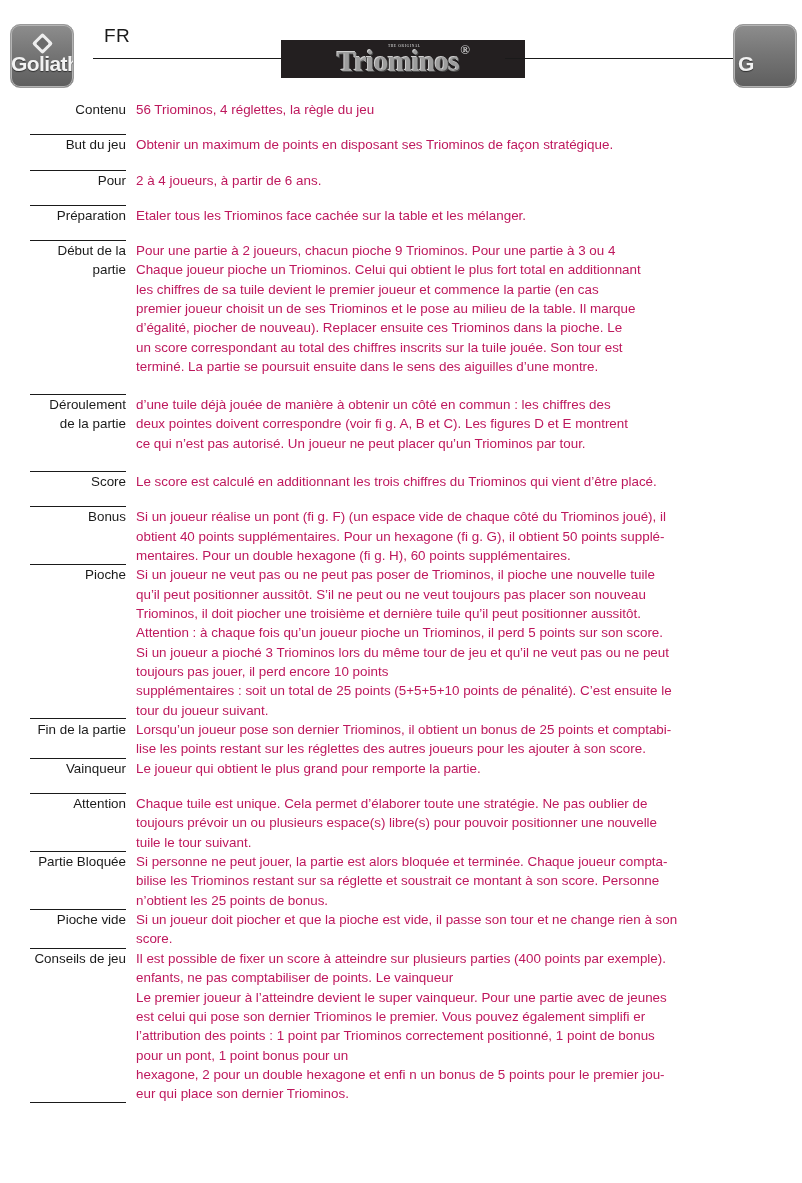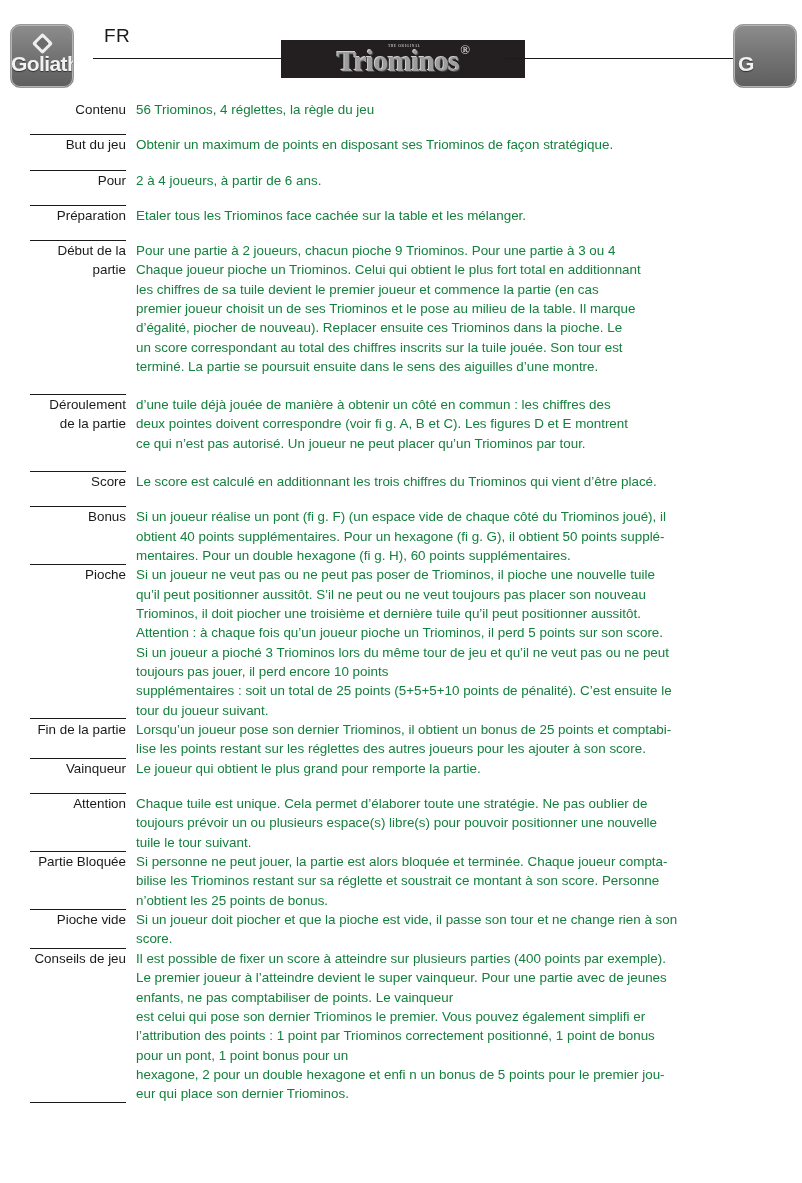--- a/index.html
+++ b/index.html
@@ -205,21 +205,21 @@
     bottom: 0;
     height: 1px;
     background: #1a1a1a;
   }
   .text-cell {
     flex: 1 1 auto;
     box-sizing: border-box;
     padding-left: 10px;
     font-size: 13.4px;
     line-height: 19.3px;
-    color: #15803d;
+    color: #be185d;
   }
   .text-cell p {
     margin: 0;
   }
 </style>
 </head>
 <body>
 
 <div class="header">
 
@@ -398,22 +398,22 @@
         <p>score.</p>
       </div>
     </div>
     <div class="row">
       <div class="label-cell" style="min-height: 154px;">
         <span class="label-text">Conseils de jeu</span>
         <span class="divider"></span>
       </div>
       <div class="text-cell">
         <p>Il est possible de fixer un score à atteindre sur plusieurs parties (400 points par exemple).</p>
+        <p>enfants, ne pas comptabiliser de points. Le vainqueur</p>
         <p>Le premier joueur à l’atteindre devient le super vainqueur. Pour une partie avec de jeunes</p>
-        <p>enfants, ne pas comptabiliser de points. Le vainqueur</p>
         <p>est celui qui pose son dernier Triominos le premier. Vous pouvez également simplifi er</p>
         <p>l’attribution des points : 1 point par Triominos correctement positionné, 1 point de bonus</p>
         <p>pour un pont, 1 point bonus pour un</p>
         <p>hexagone, 2 pour un double hexagone et enfi n un bonus de 5 points pour le premier jou-</p>
         <p>eur qui place son dernier Triominos.</p>
       </div>
     </div>
   </div>
 
 </body></html>

